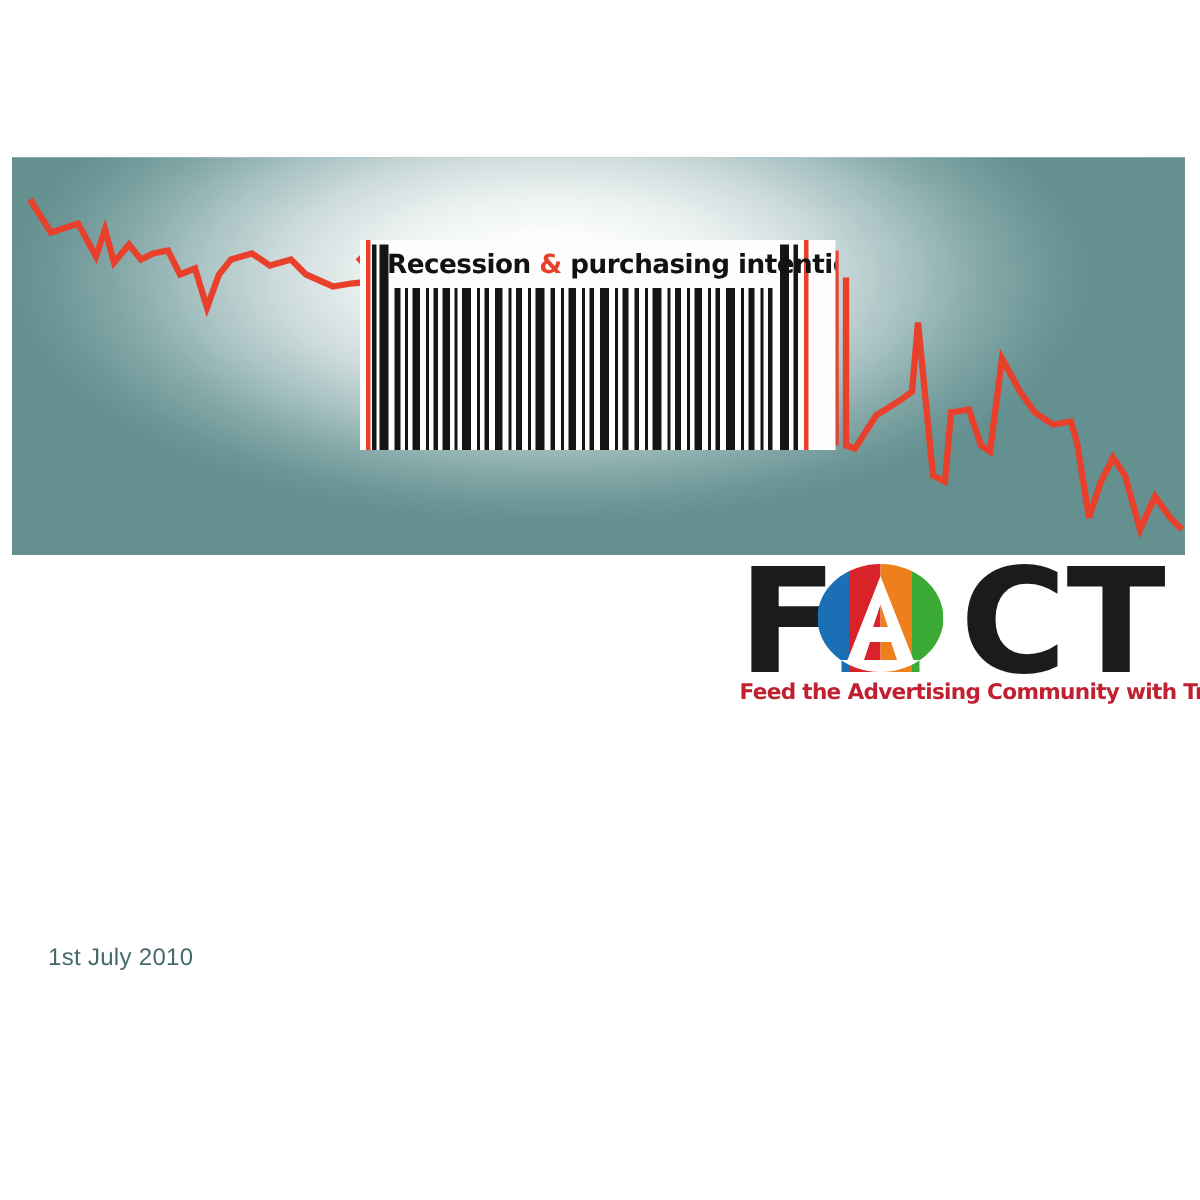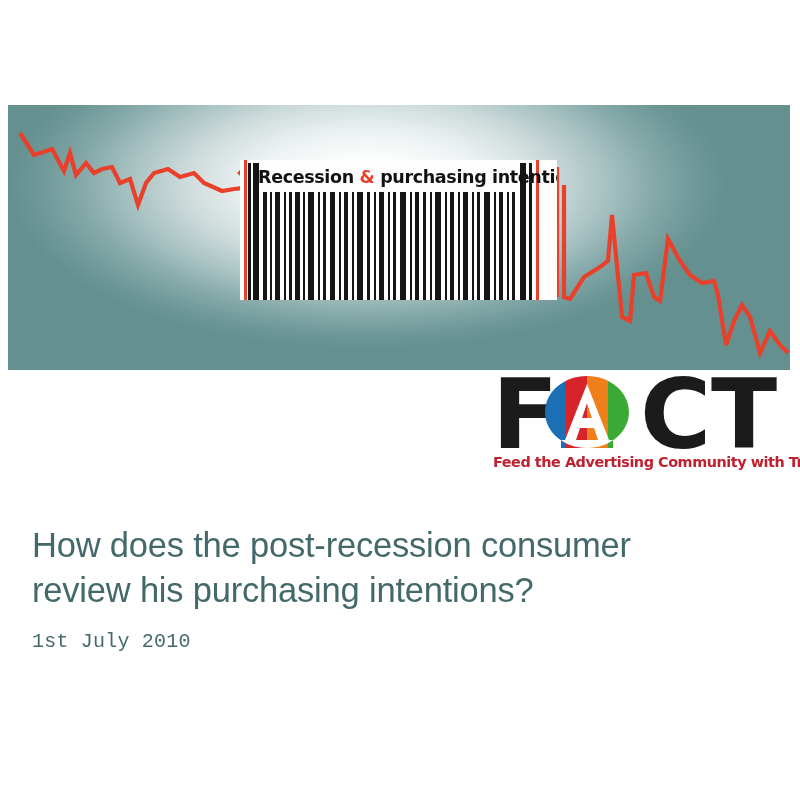--- a/index.html
+++ b/index.html
@@ -126,23 +126,23 @@
     font-family: "Liberation Sans", sans-serif;
     font-weight: normal;
     font-size: 34.5px;
     line-height: 45px;
     color: #44696b;
     letter-spacing: -0.2px;
   }
   .subtitle {
     position: absolute;
     left: 32px; top: 630px;
-    font-family: Liberation Mono, monospace;
+    font-family: Liberation Sans, sans-serif;
     font-weight: normal;
-    font-size: 20px;
+    font-size: 16px;
     color: #46696b;
     letter-spacing: 0.2px;
   }
 </style>
 </head>
 <body>
 
 <div id="slide">
 
   <div class="hero">
@@ -248,20 +248,16 @@
         <path fill="#ffffff" d="M42,8 L20,64 L31,64 L35,52 L49,52 L53,64 L64,64 Z
                  M42,26 L47.5,43 L36.5,43 Z" clip-rule="evenodd"></path>
 
         <rect x="0" y="63" width="84" height="2.2" fill="#ffffff" opacity="0"></rect>
       </svg>
     </div>
 
     <div class="logo-tagline">Feed the Advertising Community with Trends</div>
   </div>
 
-  <div class="title">
-    <div>How does the post-recession consumer</div>
-    <div>review his purchasing intentions?</div>
-  </div>
 
   <div class="subtitle">1st July 2010</div>
 
 </div>
 
 </body></html>

